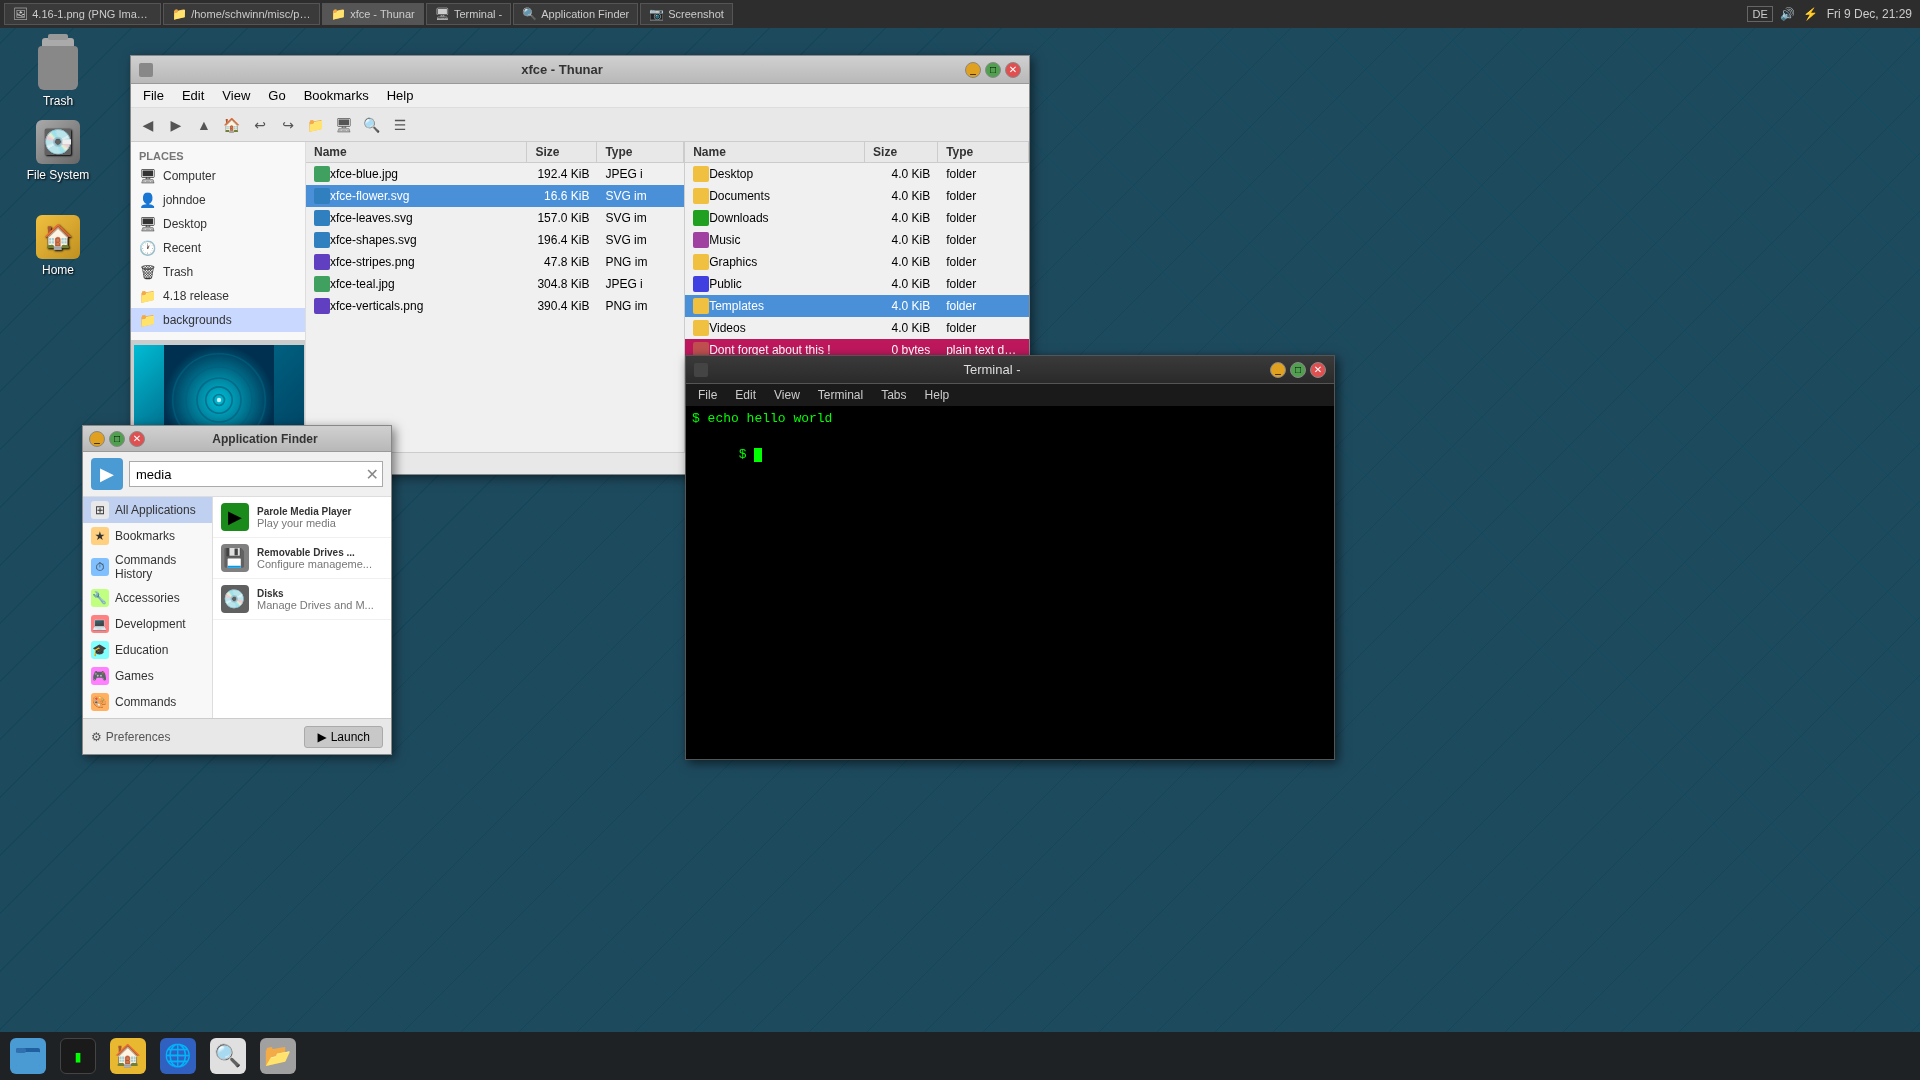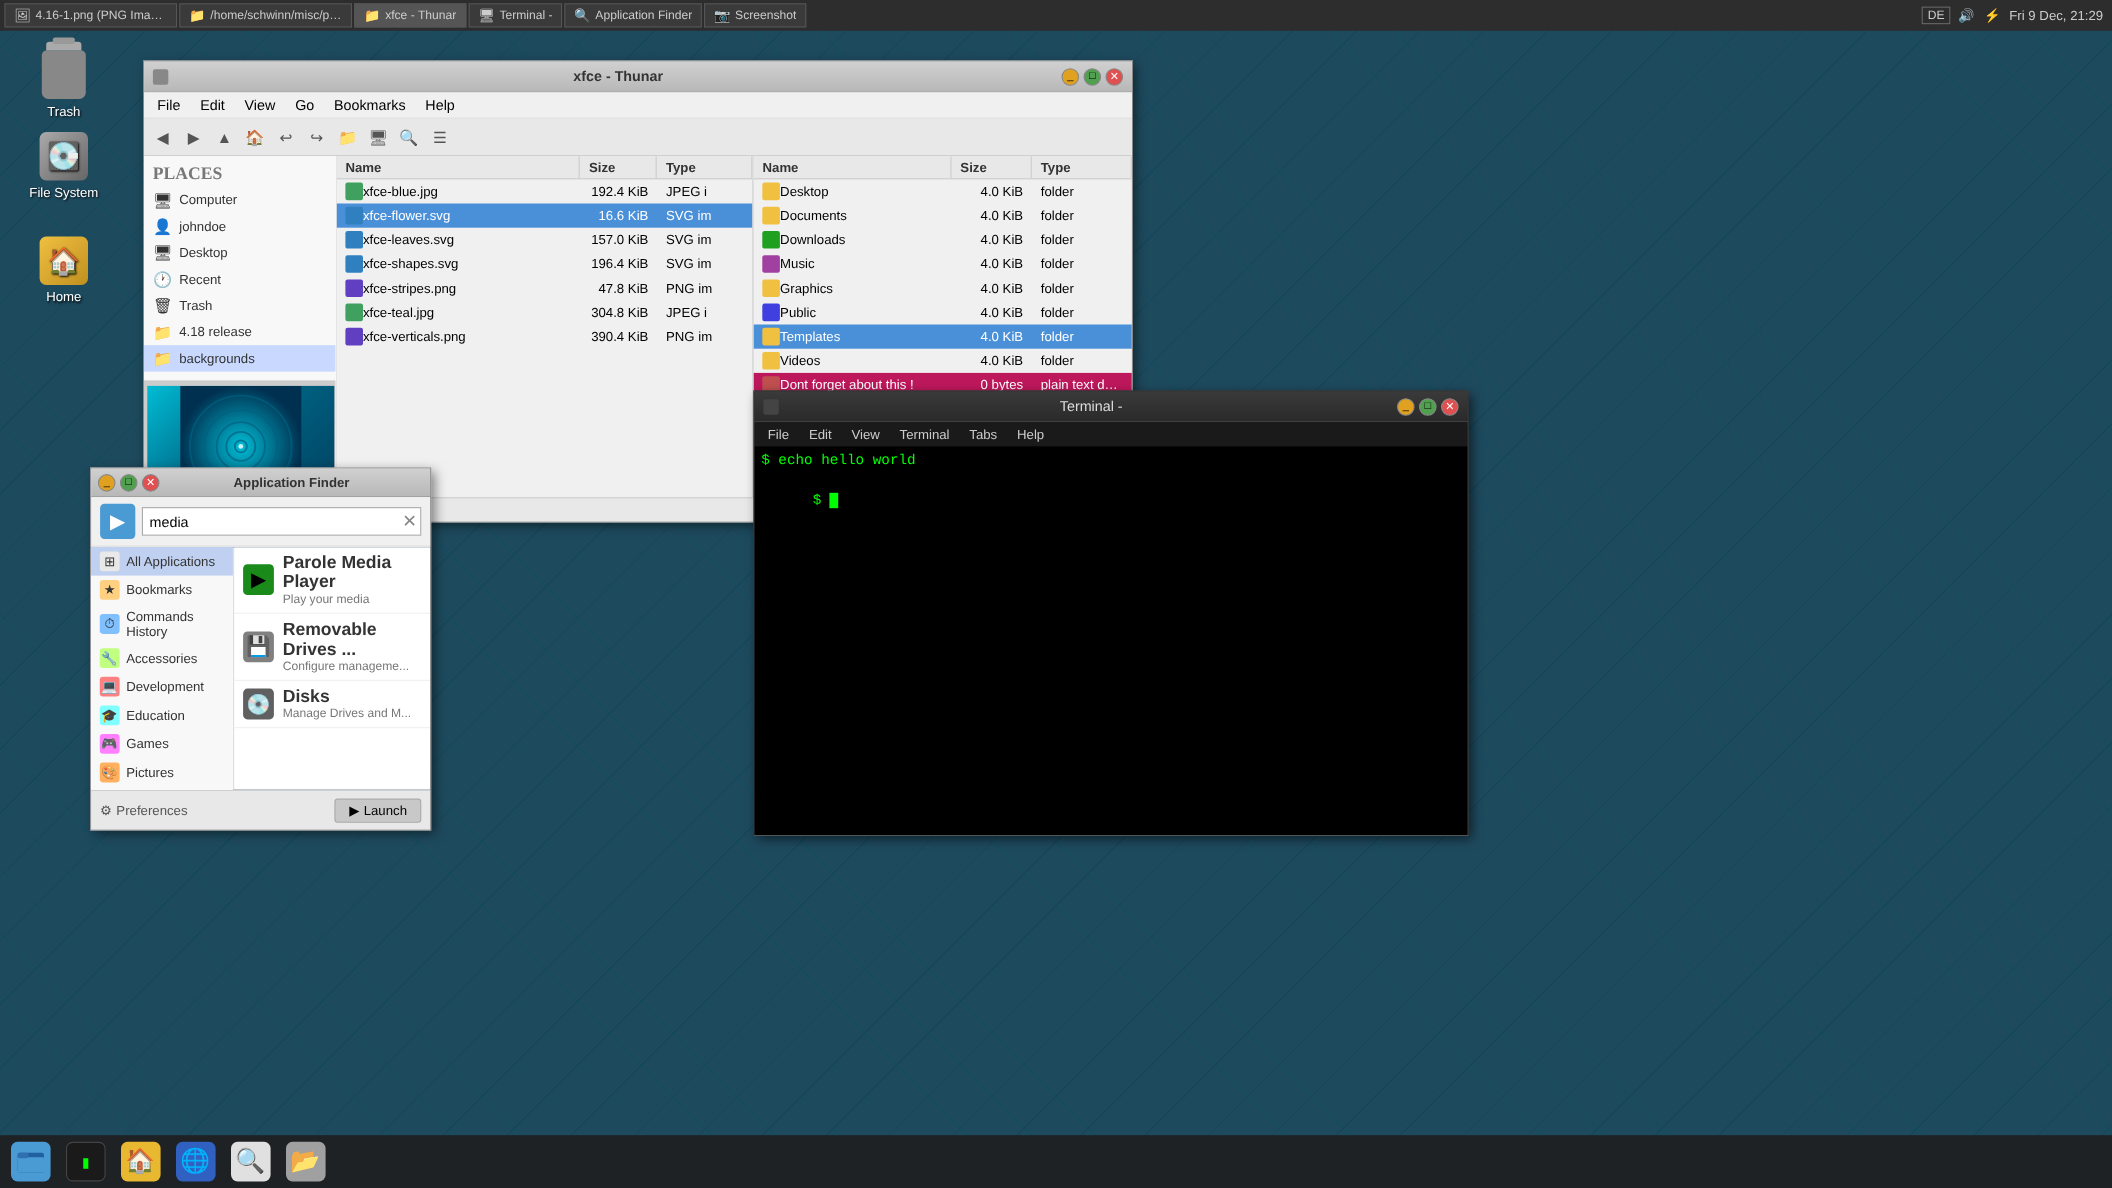--- a/index.html
+++ b/index.html
@@ -224,26 +224,25 @@
       overflow: hidden;
     }
     .thunar-sidebar {
       width: 175px;
       background: #f8f8f8;
       border-right: 1px solid #ddd;
       overflow-y: auto;
       padding: 4px 0;
     }
     .sidebar-section-title {
-      font-size: 16px;
+      font-size: 11px;
       font-weight: bold;
       color: #777;
       padding: 4px 8px 2px;
       text-transform: uppercase;
-      font-family: Liberation Serif, serif;
     }
     .sidebar-item {
       display: flex;
       align-items: center;
       padding: 3px 8px;
       gap: 6px;
       cursor: pointer;
       font-size: 12px;
       color: #333;
     }
@@ -507,21 +506,21 @@
       width: 28px;
       height: 28px;
       border-radius: 4px;
       display: flex;
       align-items: center;
       justify-content: center;
       font-size: 18px;
       flex-shrink: 0;
     }
     .result-text .result-name {
-      font-size: 16px;
+      font-size: 10px;
       font-weight: bold;
       color: #333;
     }
     .result-text .result-desc {
       font-size: 11px;
       color: #777;
     }
 
     .appfinder-footer {
       height: 36px;
@@ -970,21 +969,21 @@
       <div class="cat-item">
         <div class="cat-icon cat-education">🎓</div>
         <span>Education</span>
       </div>
       <div class="cat-item">
         <div class="cat-icon" style="background:#ff80ff;">🎮</div>
         <span>Games</span>
       </div>
       <div class="cat-item">
         <div class="cat-icon cat-graphics">🎨</div>
-        <span>Pictures</span>
+        <span>Commands</span>
       </div>
       <div class="cat-item">
         
         
       </div>
 
     </div>
     <div class="appfinder-results">
       <div class="result-item">
         <div class="result-icon" style="background:#1a8a1a;">▶</div>

